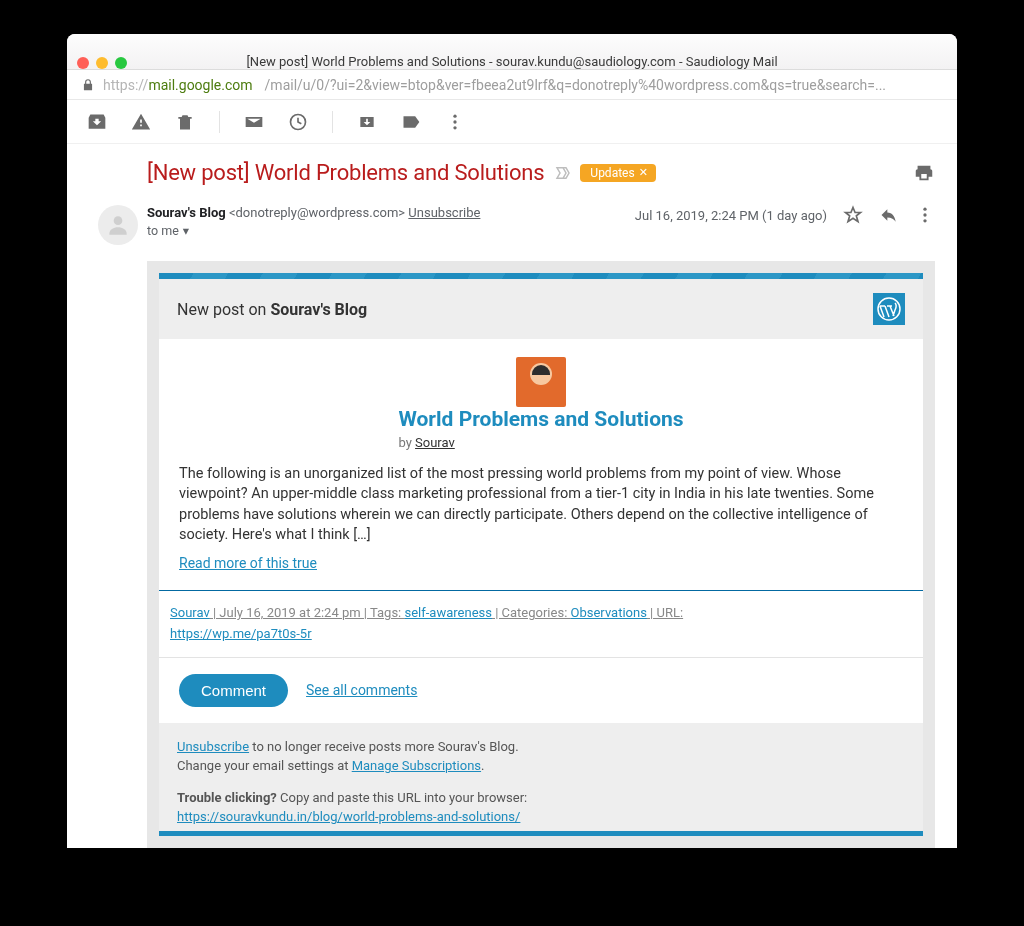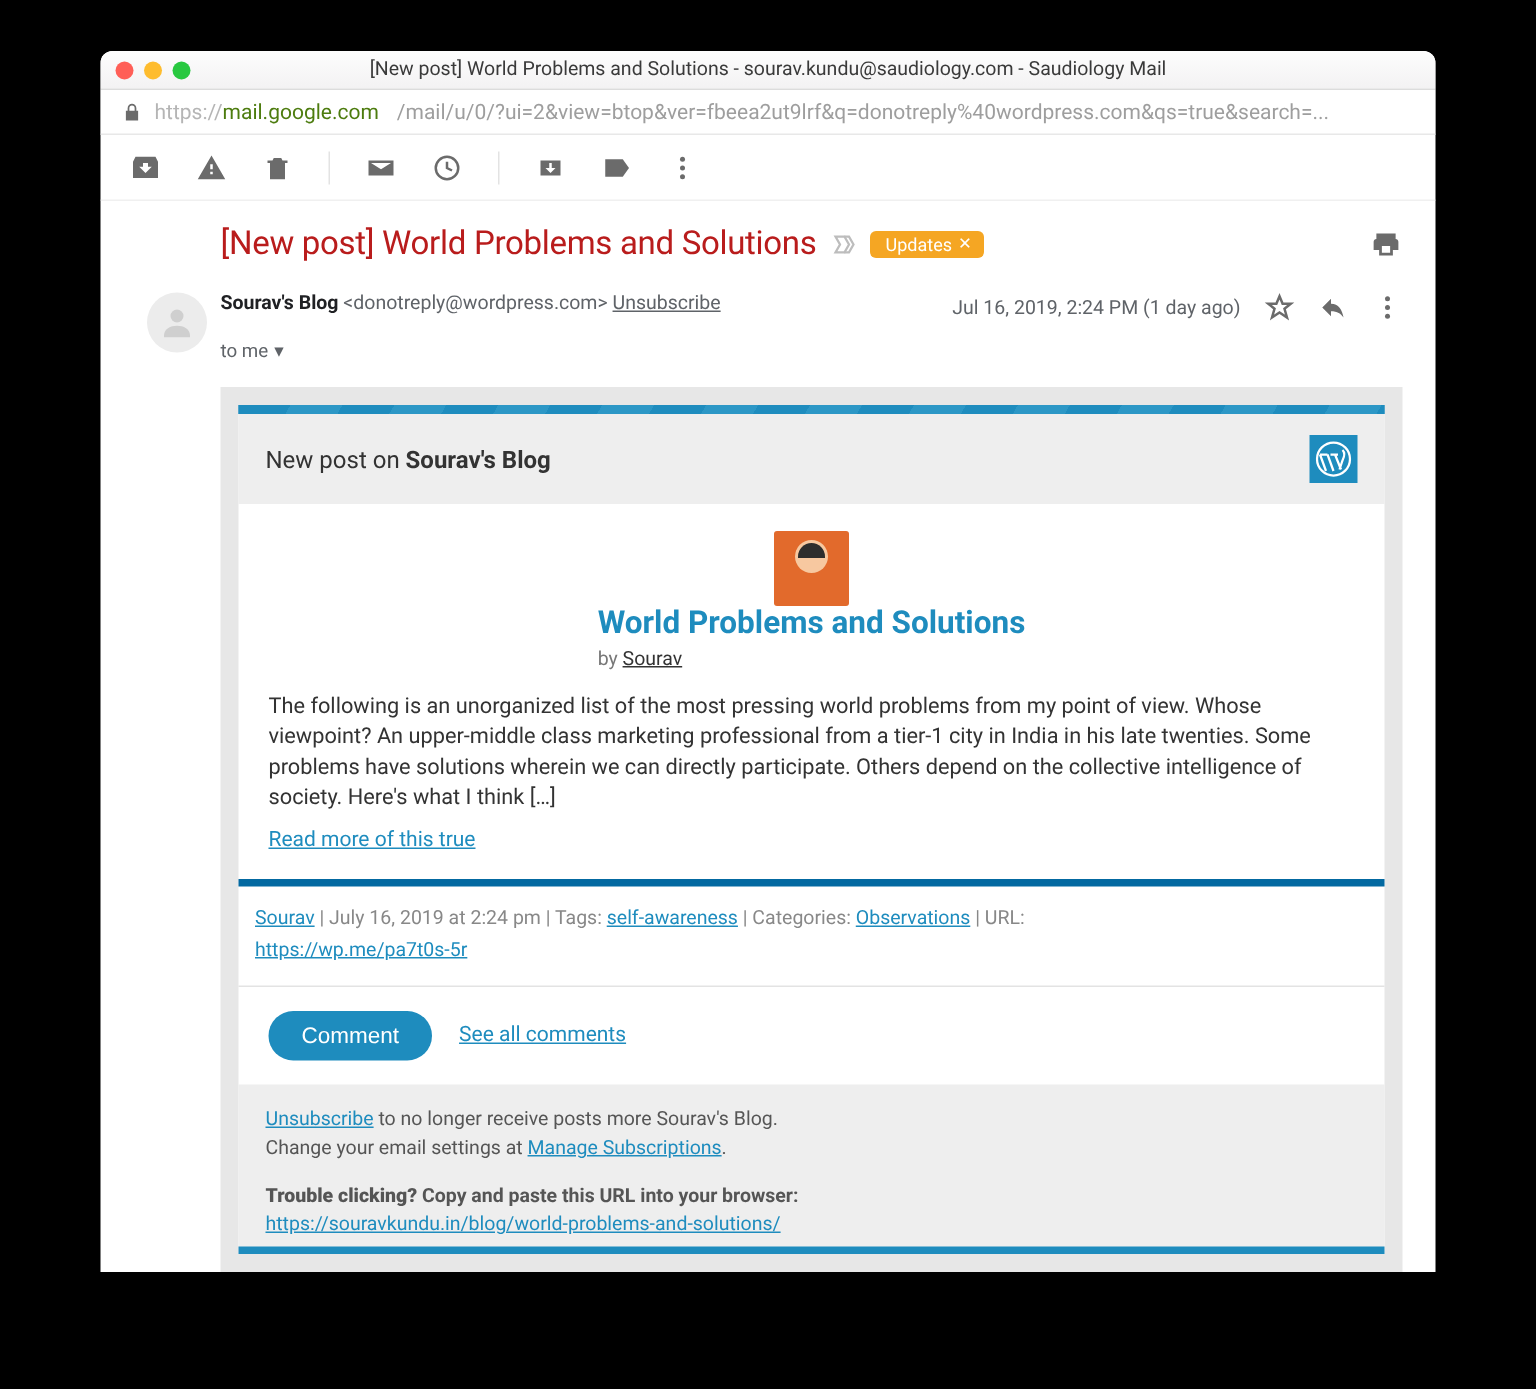--- a/index.html
+++ b/index.html
@@ -1,18 +1,18 @@
 <!DOCTYPE html>
 <html><head>
 <meta charset="utf-8">
 <style>
   * { box-sizing: border-box; }
   body { margin:0; background:#000; font-family:-apple-system,BlinkMacSystemFont,"Segoe UI",Roboto,Helvetica,Arial,sans-serif; display:flex; justify-content:center; align-items:flex-start; padding-top:34px; }
   .window { width:890px; background:#fff; border-radius:8px 8px 0 0; box-shadow:0 10px 40px rgba(0,0,0,.5); overflow:hidden; }
-  .titlebar { height:26px; background:linear-gradient(#fdfdfd,#f3f2f3); display:flex; align-items:center; position:relative; border-bottom:1px solid #dcdcdc; }
+  .titlebar { height:36px; background:linear-gradient(#fdfdfd,#f3f2f3); display:flex; align-items:flex-end; position:relative; border-bottom:1px solid #dcdcdc; }
   .traffic { display:flex; gap:7px; margin-left:10px; }
   .dot { width:12px; height:12px; border-radius:50%; }
   .dot.red{background:#ff5f57;} .dot.yellow{background:#febc2e;} .dot.green{background:#28c840;}
   .titletext { position:absolute; left:0; right:0; text-align:center; font-size:13px; color:#3a3a3a; pointer-events:none; }
   .urlbar { height:30px; display:flex; align-items:center; padding:0 14px; font-size:14px; color:#9e9e9e; border-bottom:1px solid #e8e8e8; background:#fff; }
   .lock { width:14px; height:14px; margin-right:8px; color:#6b6b6b; }
   .urltext { white-space:nowrap; overflow:hidden; text-overflow:ellipsis; flex:1; }
   .urltext .proto{color:#b5b5b5;} .urltext .host{color:#4d7c0f;} .urltext .rest{color:#9e9e9e;margin-left:12px;}
   .toolbar { height:44px; display:flex; align-items:center; gap:24px; padding:0 20px; border-bottom:1px solid #f0f0f0; }
   .tool { width:20px; height:20px; color:#6b6b6b; cursor:pointer; display:flex; align-items:center; justify-content:center; }
@@ -23,41 +23,41 @@
   .label { margin-left:8px; background:#f5a623; color:#fff; font-size:12px; padding:2px 8px 2px 10px; border-radius:4px; display:inline-flex; align-items:center; gap:4px; cursor:pointer; }
   .label-x { font-size:11px; }
   .printer { margin-left:auto; color:#6b6b6b; cursor:pointer; }
   .fromrow { padding:14px 22px 8px 22px; display:flex; align-items:flex-start; }
   .avatar-col { width:58px; display:flex; justify-content:center; }
   .avatar-circ { width:40px; height:40px; border-radius:50%; background:#ececec; display:flex; align-items:center; justify-content:center; }
   .from-main { flex:1; }
   .from-line { font-size:13px; color:#5f6368; }
   .from-name { font-weight:700; color:#202124; }
   .unsub { text-decoration:underline; cursor:pointer; }
-  .to-line { font-size:12.5px; color:#5f6368; margin-top:16px; display:inline-flex; align-items:center; gap:4px; cursor:pointer; }
+  .to-line { font-size:12.5px; color:#5f6368; margin-top:3px; display:inline-flex; align-items:center; gap:4px; cursor:pointer; }
   .from-right { display:flex; align-items:center; gap:16px; color:#5f6368; font-size:13px; }
   .ico { width:20px; height:20px; color:#6b6b6b; cursor:pointer; }
   .emailbody { margin:8px 22px 0 80px; background:#e7e7e7; padding:12px; }
   .wpcard { background:#fff; }
   .wphead { background:#eeeeee; padding:14px 18px; display:flex; align-items:center; border-top:6px solid #1e8cbe; position:relative;}
   .wphead::before{content:"";position:absolute;top:-6px;left:0;right:0;height:6px;background:repeating-linear-gradient(120deg,#1e8cbe 0 30px,#2c97c6 30px 60px);}
   .wphead-label { font-size:16px; color:#333; }
   .wplogo { margin-left:auto; width:32px; height:32px; background:#1e8cbe; display:flex; align-items:center; justify-content:center; color:#fff; }
   .wpcontent { padding:18px 20px; }
   .post-head { display:flex; align-items:center;flex-direction:column; }
   .post-avatar { width:50px; height:50px; background:#e26a2c; border-radius:2px; display:flex; align-items:center; justify-content:center; color:#fff; font-size:22px; position:relative; overflow:hidden;}
   .post-avatar::after{content:"";position:absolute;top:6px;left:14px;width:22px;height:22px;border-radius:50%;background:#f7c8a0;}
   .post-avatar::before{content:"";position:absolute;top:8px;left:16px;width:18px;height:10px;border-radius:9px 9px 0 0;background:#2d2d2d;z-index:1;}
   .post-title { color:#1e8cbe; font-size:21px; font-weight:700; margin:0 0 4px 0; }
   .post-title a { color:#1e8cbe; text-decoration:none; }
   .byline { font-size:13px; color:#777; }
   .byline a { color:#333; text-decoration:underline; }
   .excerpt { margin-top:14px; font-size:14.5px; line-height:1.4; color:#333; }
   .readmore { color:#1e8cbe; text-decoration:underline; font-size:14px; cursor:pointer; display:inline-block; margin-top:10px;}
-  .wpmeta { border-top:5px solid #0369a1; border-bottom:1px solid #e3e3e3; padding:12px 11px; font-size:13px; color:#888; line-height:1.6;}
+  .wpmeta { border-top:1px solid #0369a1; border-bottom:1px solid #e3e3e3; padding:12px 11px; font-size:13px; color:#888; line-height:1.6;text-decoration:underline;}
   .wpmeta a { color:#1e8cbe; text-decoration:underline; cursor:pointer;}
   .actionrow { padding:16px 20px; display:flex; align-items:center; gap:18px;}
   .comment-btn { background:#1e8cbe; color:#fff; border:none; padding:8px 22px; border-radius:18px; font-size:15px; cursor:pointer;}
   .seeall { color:#1e8cbe; text-decoration:underline; font-size:14px; cursor:pointer;}
   .wpfooter { background:#eeeeee; padding:14px 18px 4px; font-size:13px; color:#555; line-height:1.5; border-bottom:5px solid #1e8cbe;}
   .wpfooter a { color:#1e8cbe; text-decoration:underline; cursor:pointer;}
   svg { display:block; }
 </style>
 </head>
 <body>
@@ -227,20 +227,20 @@
       </div>
 
       <div class="actionrow">
         <button class="comment-btn">Comment</button>
         <a class="seeall">See all comments</a>
       </div>
 
       <div class="wpfooter">
         <div><a>Unsubscribe</a><span> to no longer receive posts more Sourav's Blog.</span></div>
         <div><span>Change your email settings at </span><a>Manage Subscriptions</a><span>.</span></div>
-        <div style="margin-top:12px;font-weight:bold;"><b>Trouble clicking?</b><span> Copy and paste this URL into your browser:</span></div>
+        <div style="margin-top:12px;"><b>Trouble clicking?</b><span> Copy and paste this URL into your browser:</span></div>
         <div><a>https://souravkundu.in/blog/world-problems-and-solutions/</a></div>
       </div>
 
     </div>
   </div>
 
 </div>
 
 </body></html>

